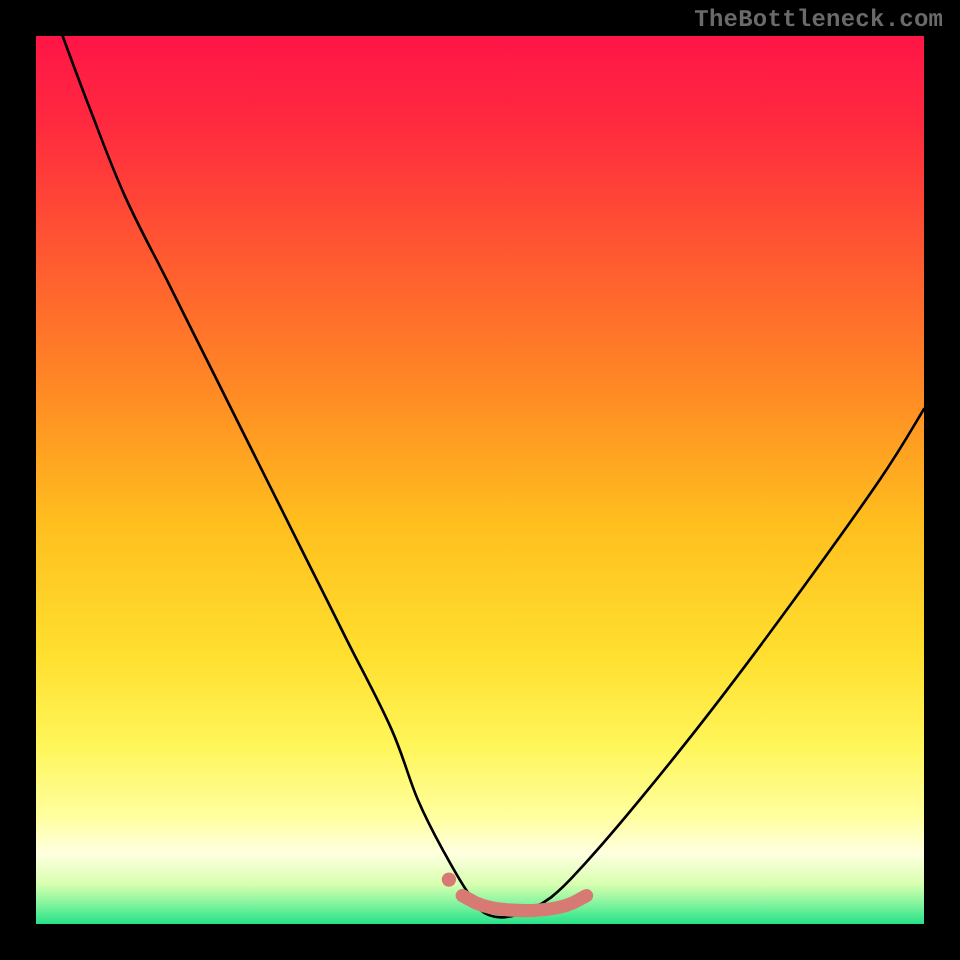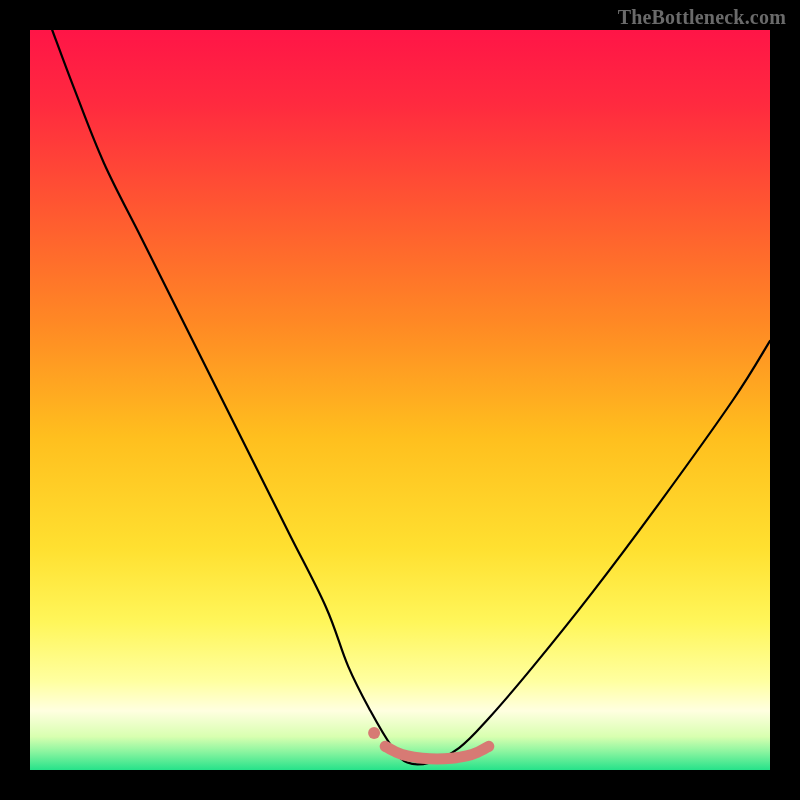--- a/index.html
+++ b/index.html
@@ -27,21 +27,21 @@
     overflow: hidden;
   }
   .gradient {
     position: absolute;
     inset: 0;
   }
   .watermark {
     position: absolute;
     top: 6px;
     right: 14px;
-    font-family: Liberation Serif, serif;
+    font-family: Liberation Mono, monospace;
     font-size: 20px;
     font-weight: 600;
     color: #6a6a6a;
     letter-spacing: 0.2px;
   }
   svg.curve {
     position: absolute;
     inset: 0;
   }
 </style>

